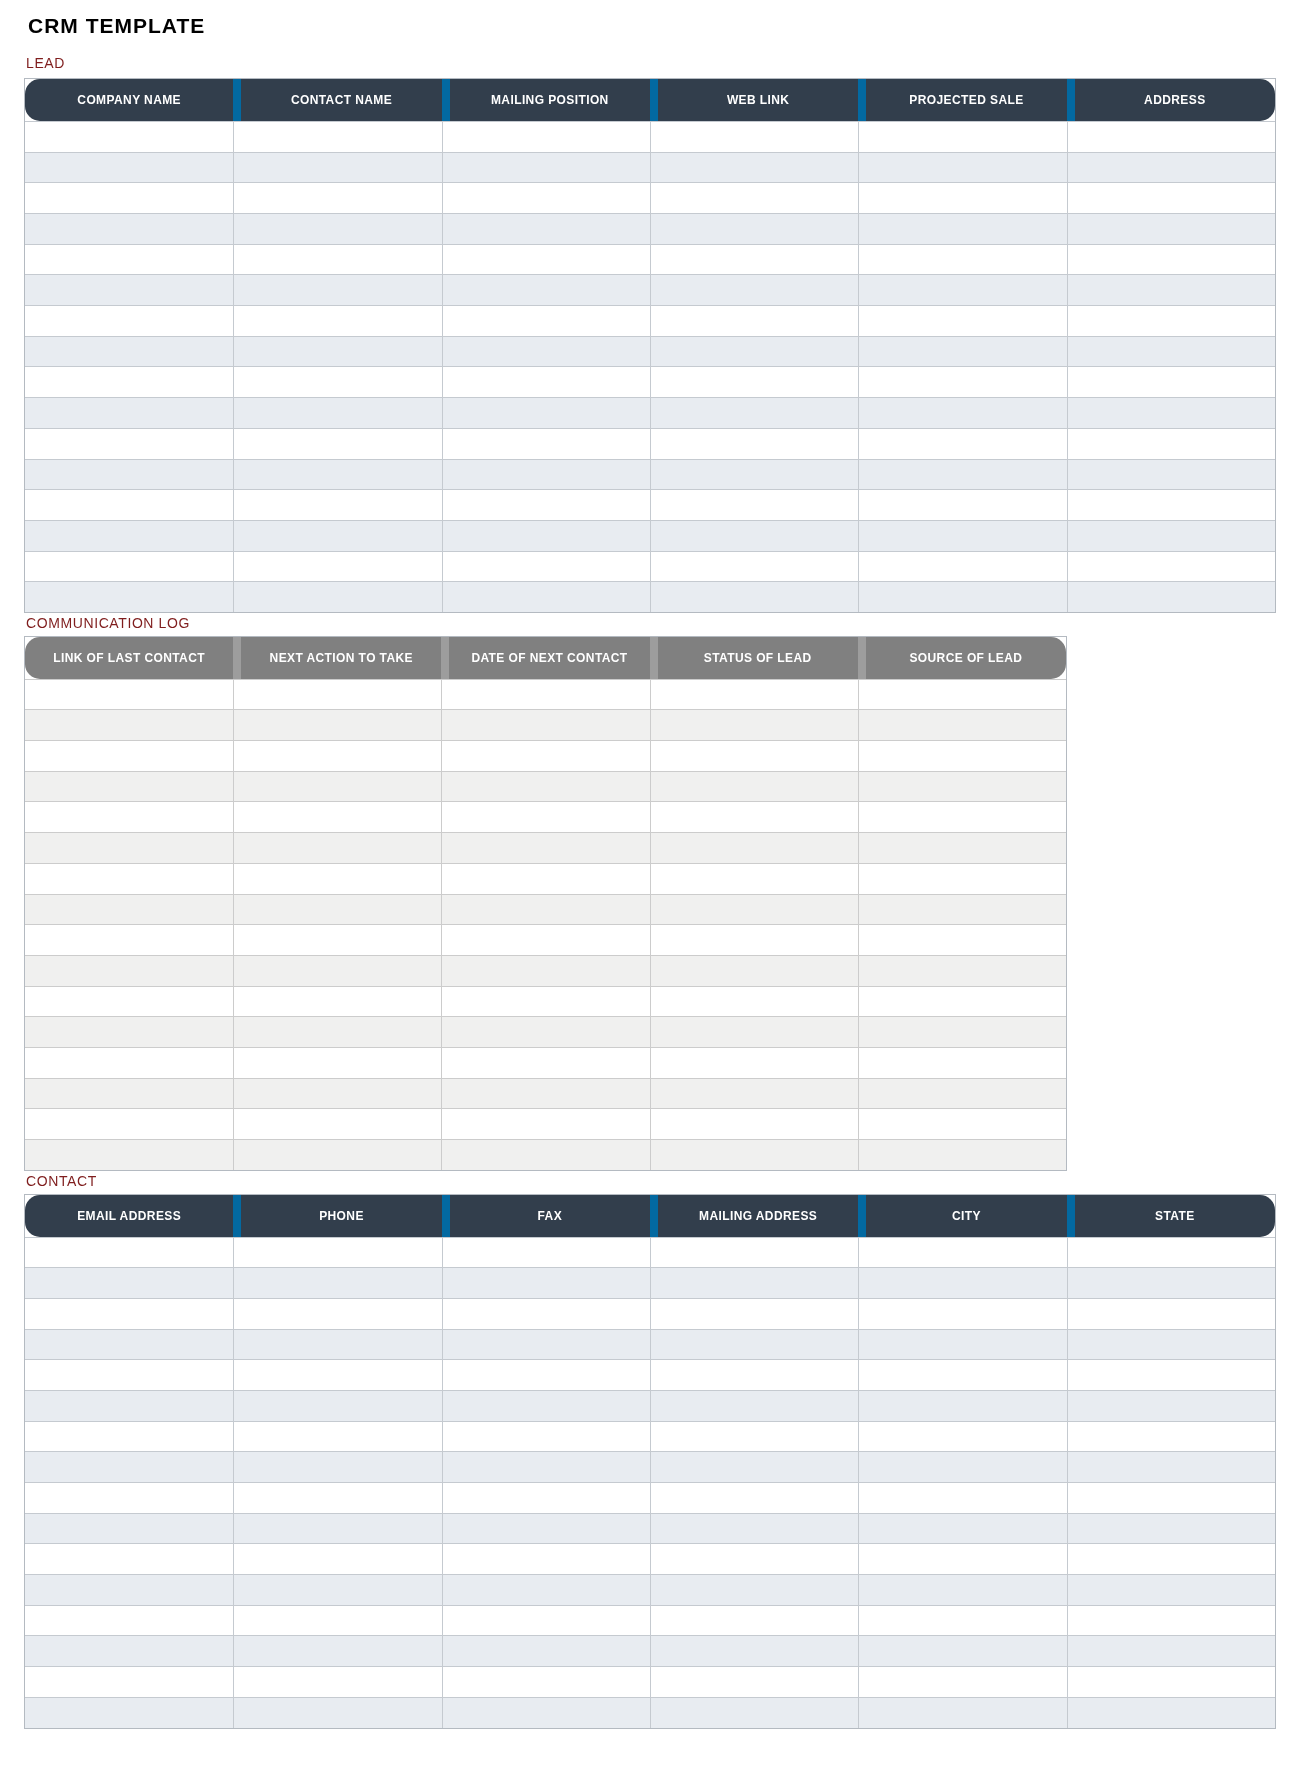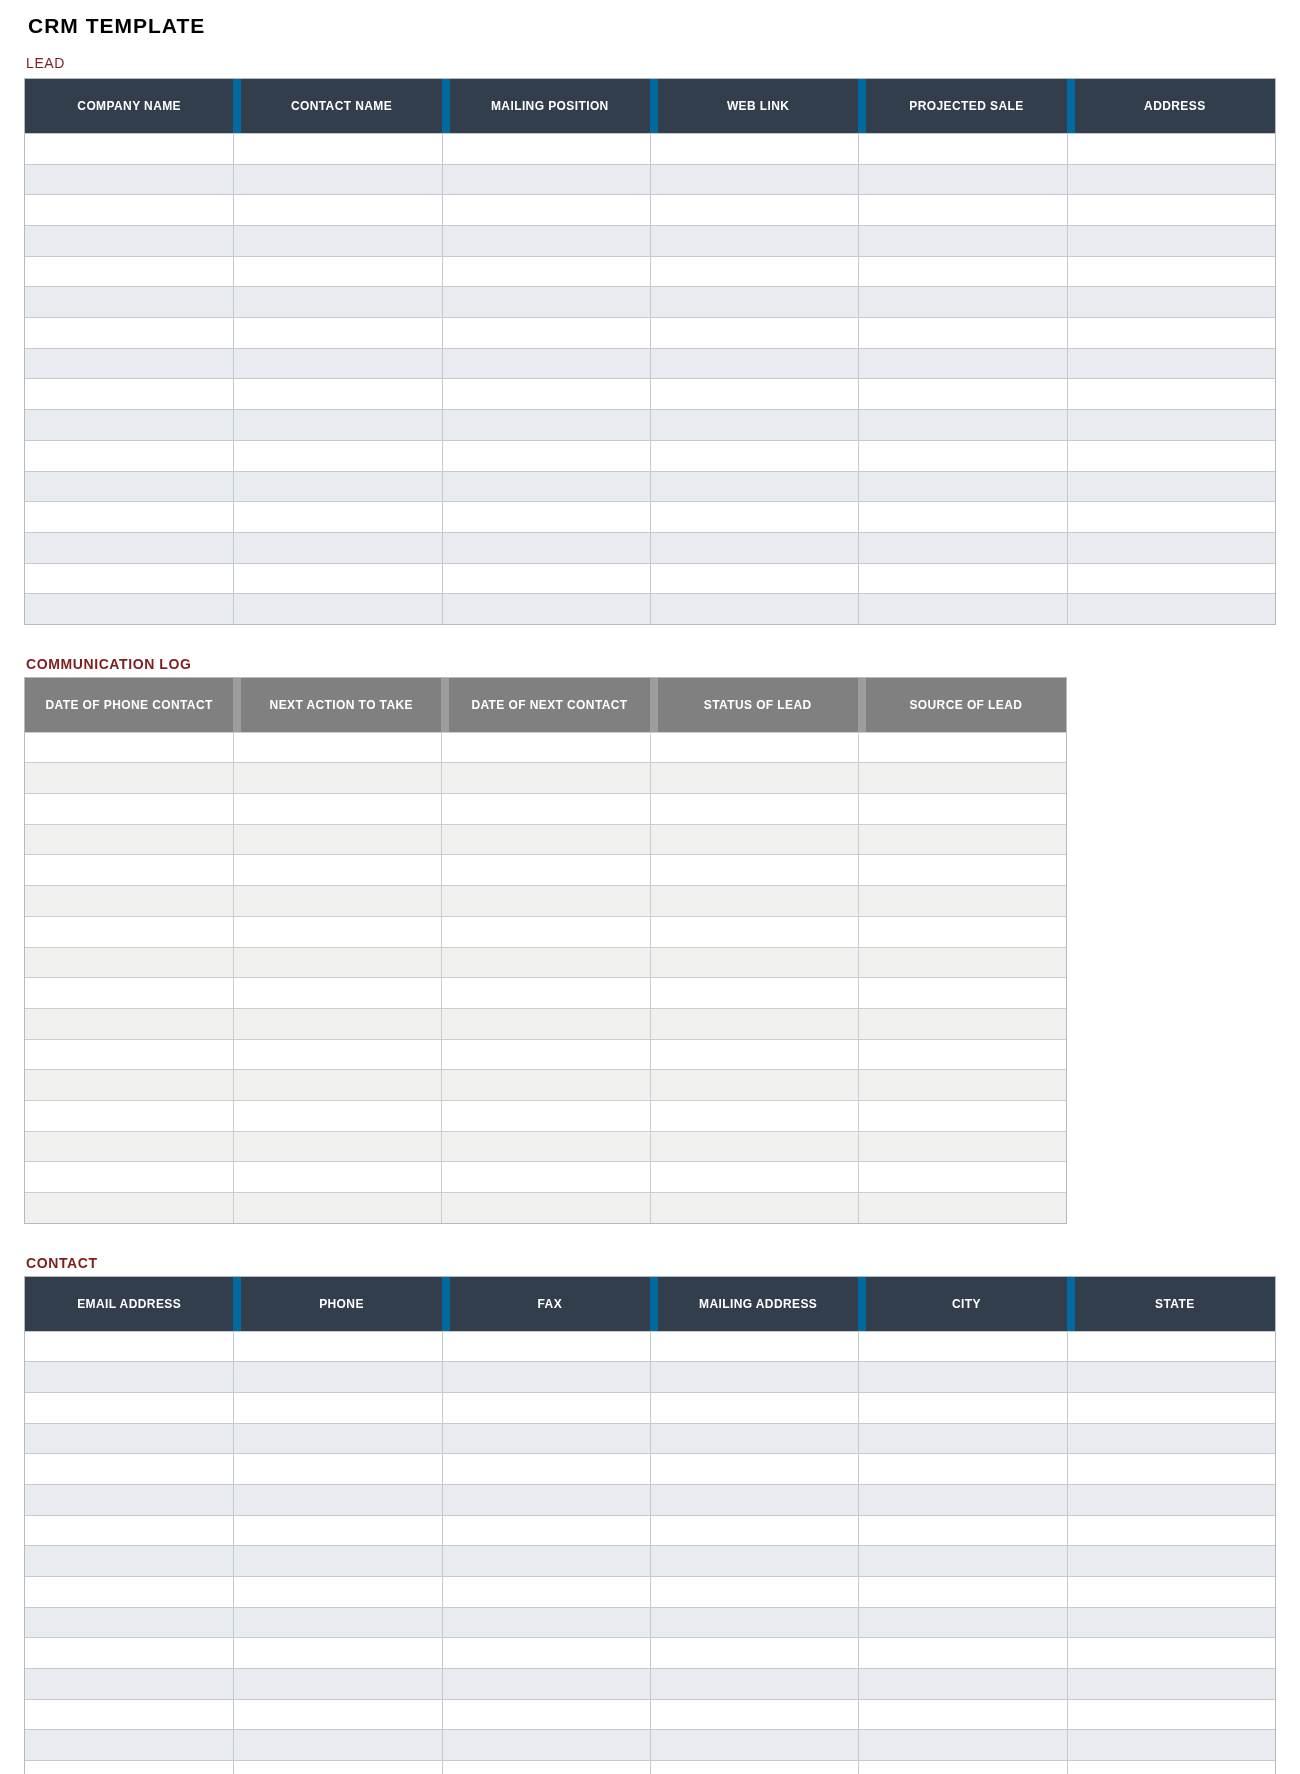--- a/index.html
+++ b/index.html
@@ -19,30 +19,31 @@
     margin-left: 4px;
     line-height: 1.15;
   }
   .section-label {
     font-size: 14px;
     letter-spacing: 0.6px;
     color: #7f1d1d;
     margin: 17px 0 6px 2px;
     line-height: 1.2;
   }
-  .section-label.tight { margin-top: 31px; margin-bottom: 4px; font-weight: bold; }
+  .section-label.tight { margin-top: 2px; margin-bottom: 4px; }
   .tbl {
     border: 1px solid #b4bac1;
     background: #ffffff;
   }
   .tbl.w6 { width: 1252px; }
   .tbl.w5 { width: 1043px; }
   .thead {
     display: grid;
-    height: 54px;
+    height: 42px;
+    border-radius: 15px;
   }
   .cols6 { grid-template-columns: repeat(6, 1fr); }
   .cols5 { grid-template-columns: repeat(5, 1fr); }
   .thead.dark { background: #323e4c; }
   .thead.gray { background: #808080; }
   .th {
     display: flex;
     align-items: center;
     justify-content: center;
     color: #ffffff;
@@ -213,21 +214,21 @@
           <div class="cell"></div>
         </div>
       </div>
   </div>
 </section>
 
 <section>
   <div class="section-label tight">COMMUNICATION LOG</div>
   <div class="tbl w5 alt-gray">
     <div class="thead gray cols5">
-      <div class="th">DATE OF PHONE CONTACT</div>
+      <div class="th">LINK OF LAST CONTACT</div>
       <div class="th">NEXT ACTION TO TAKE</div>
       <div class="th">DATE OF NEXT CONTACT</div>
       <div class="th">STATUS OF LEAD</div>
       <div class="th">SOURCE OF LEAD</div>
     </div>
     <div class="tbody">
         <div class="row cols5">
           <div class="cell"></div>
           <div class="cell"></div>
           <div class="cell"></div>

